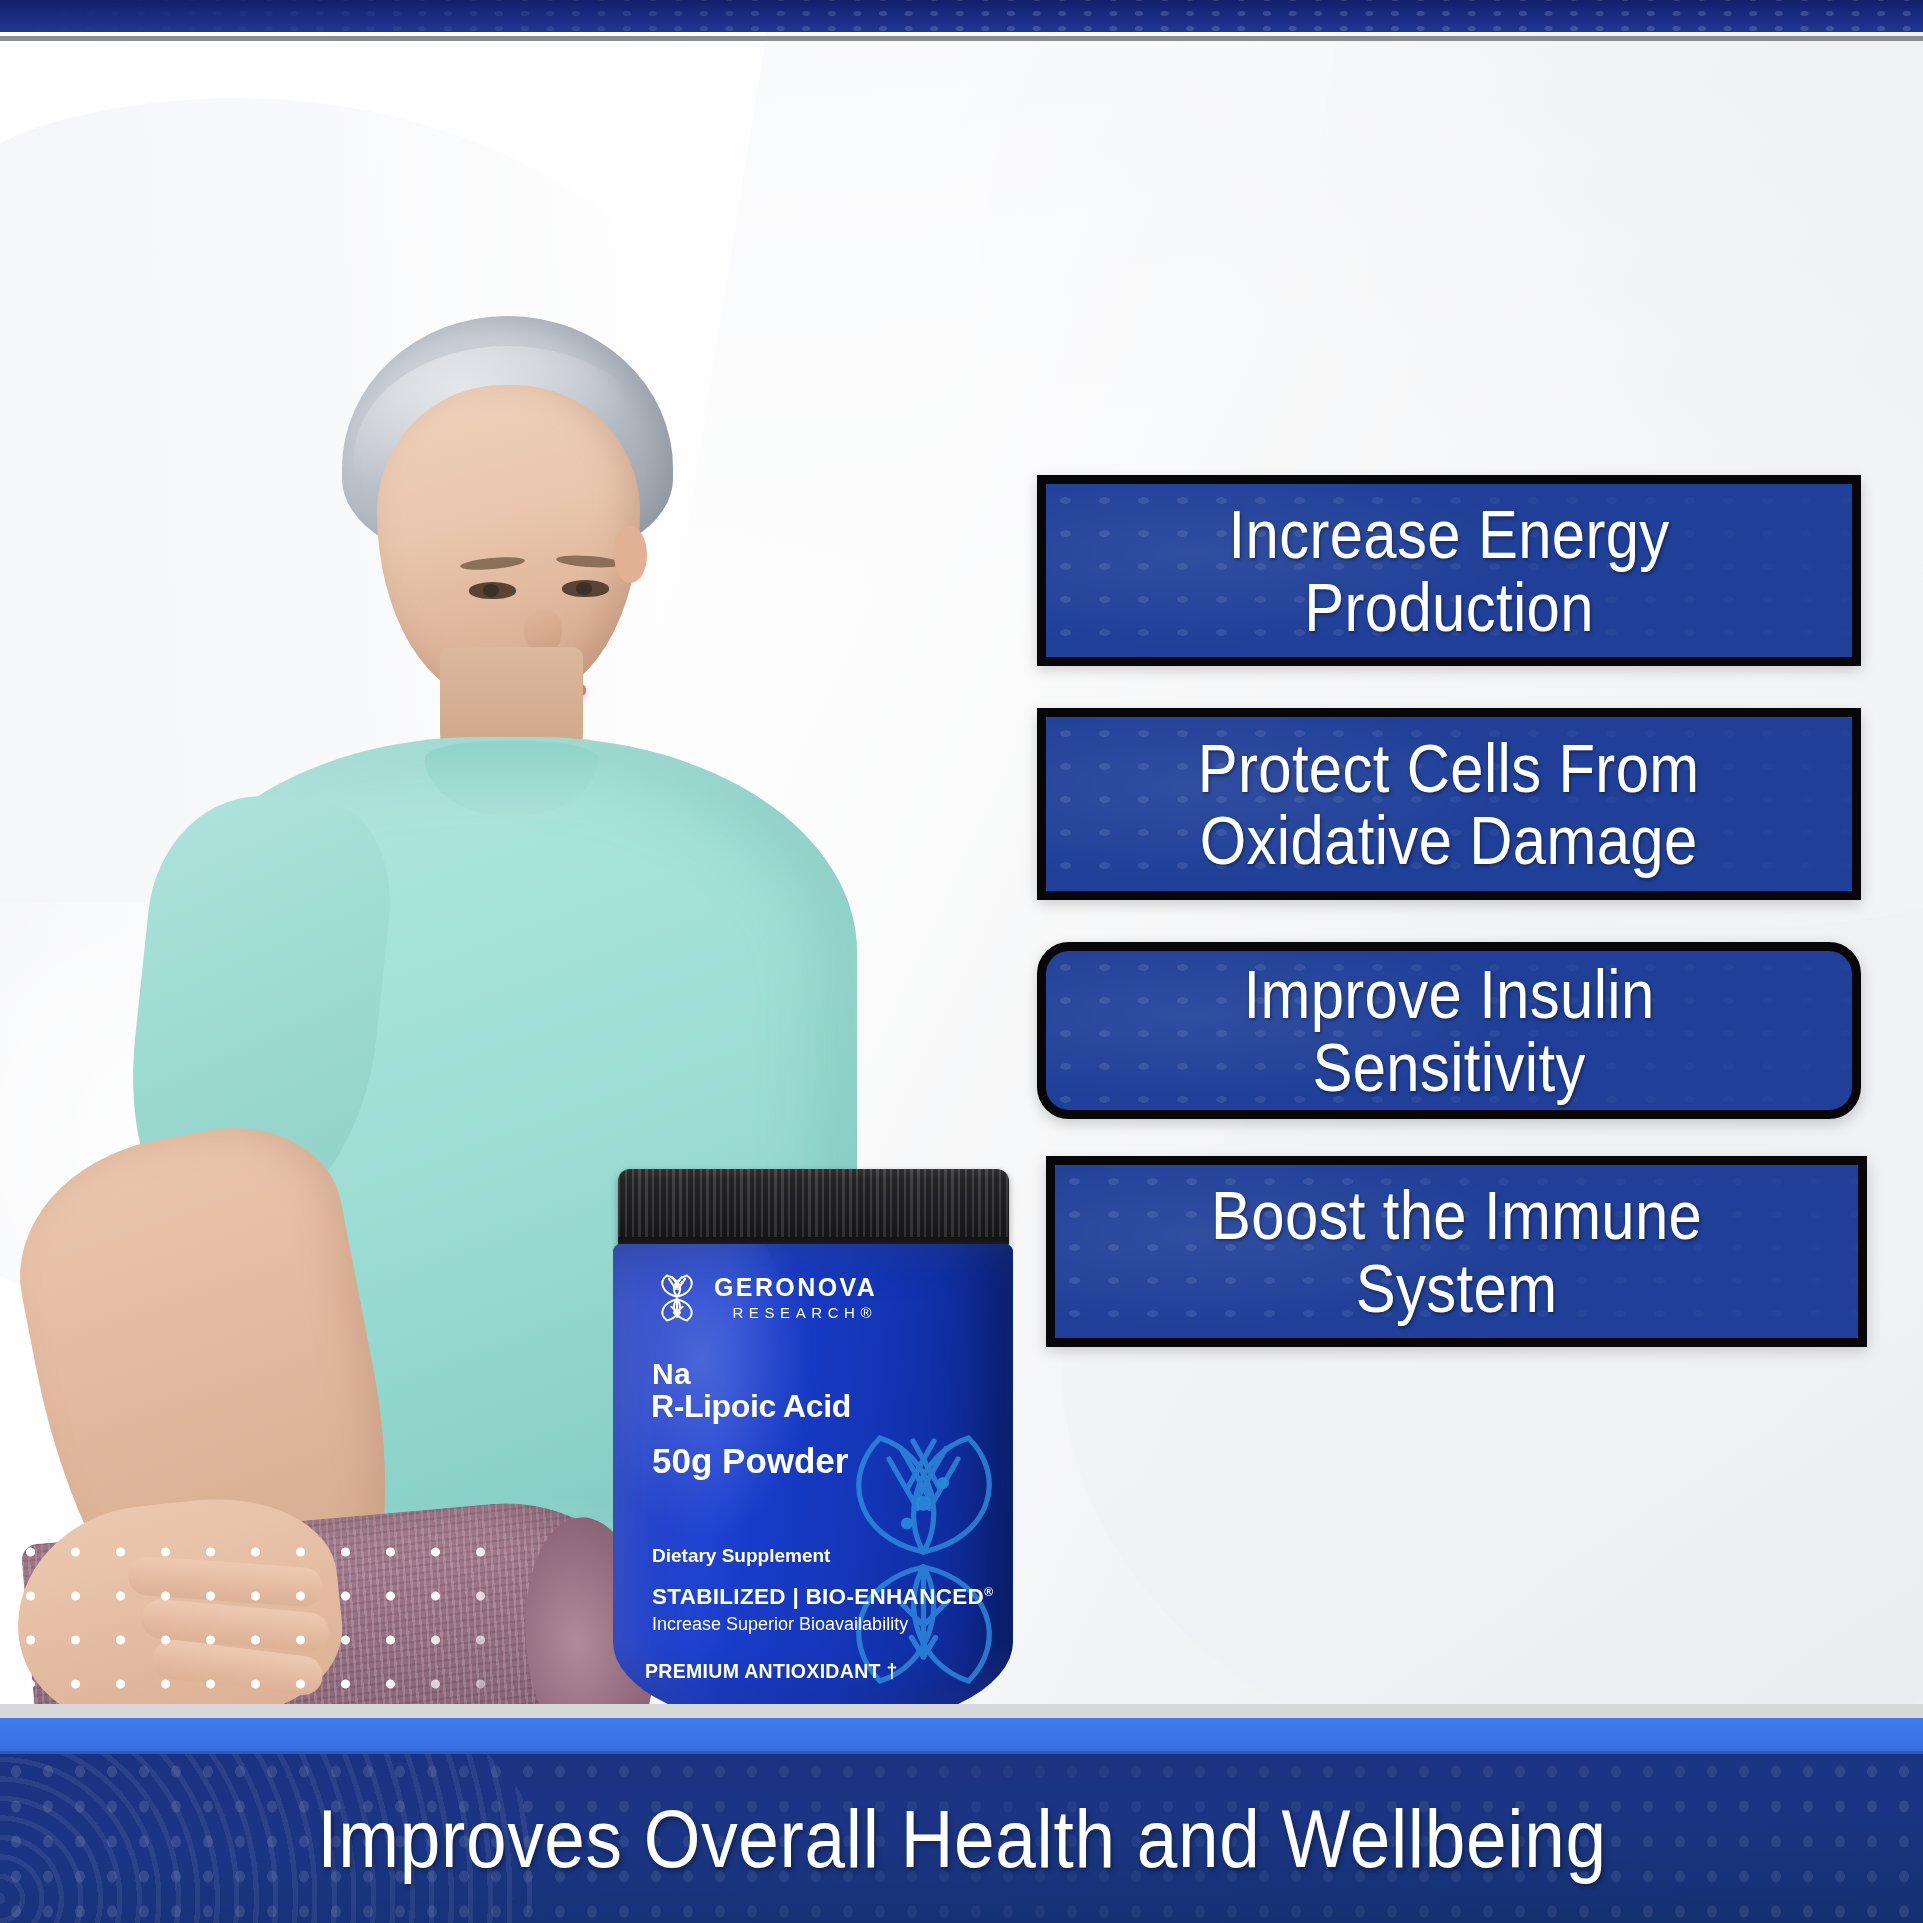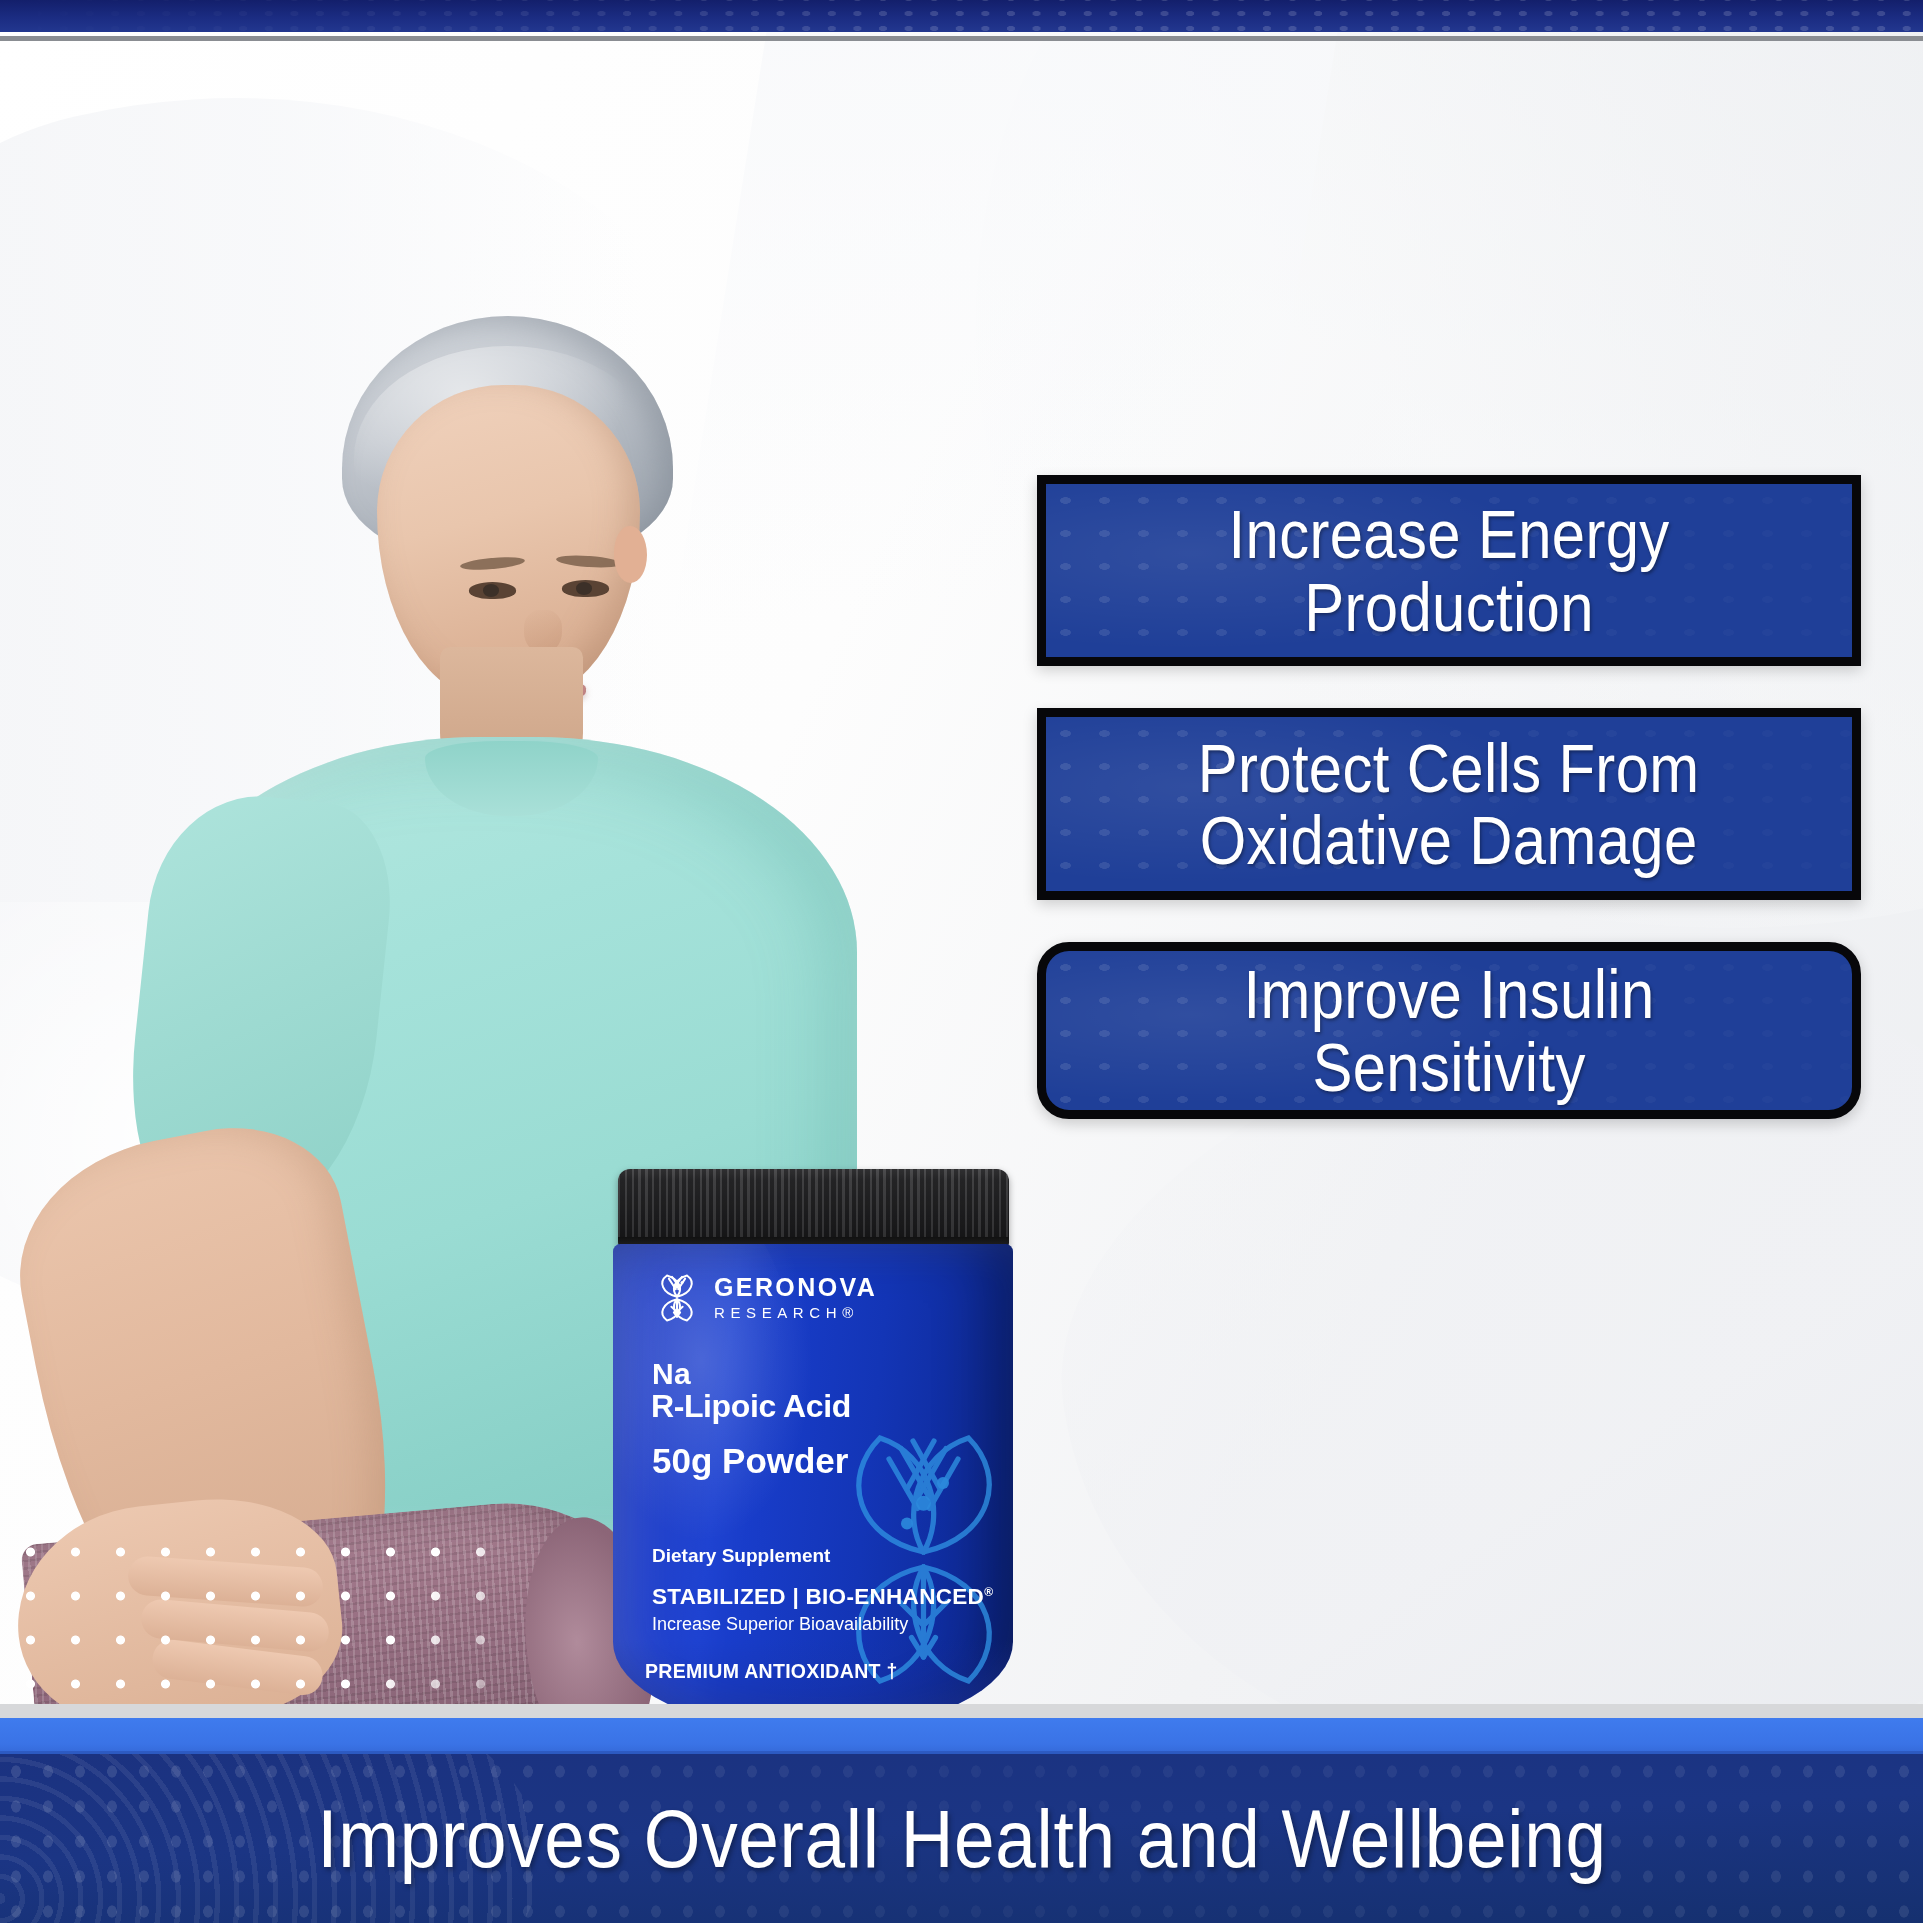--- a/index.html
+++ b/index.html
@@ -268,21 +268,21 @@
     background:linear-gradient(100deg, rgba(255,255,255,.13), rgba(255,255,255,0) 70%);
     border-radius:40%;
   }
   .body .shadowband{
     position:absolute; left:0; bottom:0; width:100%; height:90px;
     background:linear-gradient(180deg, rgba(20,40,150,.0), rgba(25,48,160,.55));
   }
   
   .leafmark { position:absolute; right:-22.5px; top:180px; width:225px; height:271px; opacity:.95; }
 
-  .jlogo { position:absolute; left:39px; top:28.6px; display:flex; align-items:center; gap:12px; }
+  .jlogo { position:absolute; left:39px; top:28.6px; display:flex; align-items:center; gap:12px;text-align:right; }
   .jlogo .mark { width:50px; height:50px; }
   .jlogo .words { color:#fff; line-height:1; }
   .jlogo .w1 { font-size:25px; letter-spacing:2.4px; font-weight:700; }
   .jlogo .w2 { font-size:15px; letter-spacing:5.6px; font-weight:400; margin-top:5.3px; }
 
   .jna   { position:absolute; left:39px; top:113px; color:#fff; font-size:30px; font-weight:700; letter-spacing:0.4px;}
   .jname { position:absolute; left:38px; top:144px; color:#fff; font-size:32px; font-weight:700; letter-spacing:-0.4px;}
   .jsize { position:absolute; left:39px; top:197px; color:#fff; font-size:35px; font-weight:700; }
   .jds   { position:absolute; left:39px; top:301px; color:#fff; font-size:19px; font-weight:600; }
   .jstab { position:absolute; left:39px; top:340px; color:#fff; font-size:22.5px; font-weight:800; letter-spacing:0.3px; white-space:nowrap;}
@@ -386,20 +386,26 @@
       <div class="pat"></div>
       <div class="glow"></div>
       <div class="txt">Protect Cells From
 Oxidative Damage</div>
     </div>
     <div class="bbox" id="box2">
       <div class="pat"></div>
       <div class="glow"></div>
       <div class="txt">Improve Insulin
 Sensitivity</div>
+    </div>
+    <div class="bbox" id="box3">
+      <div class="pat"></div>
+      <div class="glow"></div>
+      <div class="txt">Boost the Immune
+System</div>
     </div>
   </div>
 
   <div class="jar">
     <div class="lid"></div>
     <div class="body">
       <div class="sheen"></div>
       <div class="shadowband"></div>
 
       <svg class="leafmark" viewBox="0 0 300 360">

